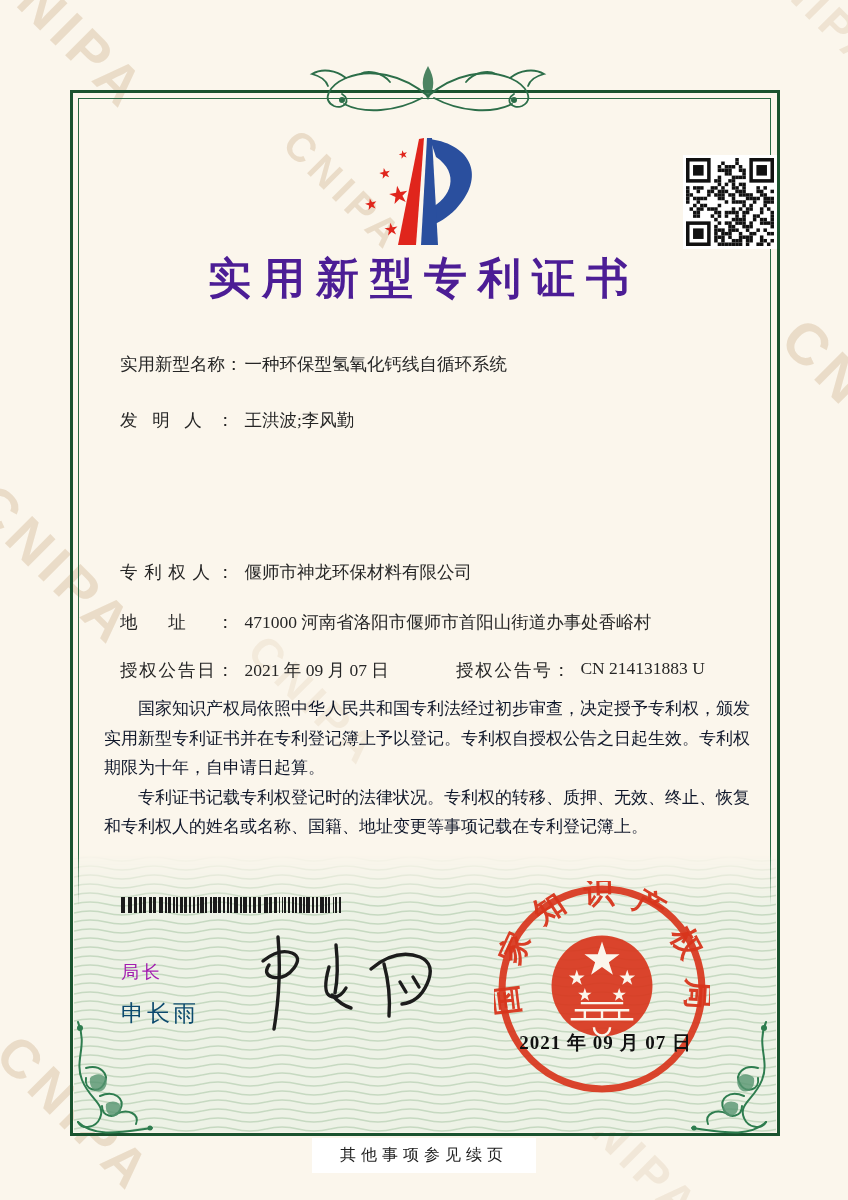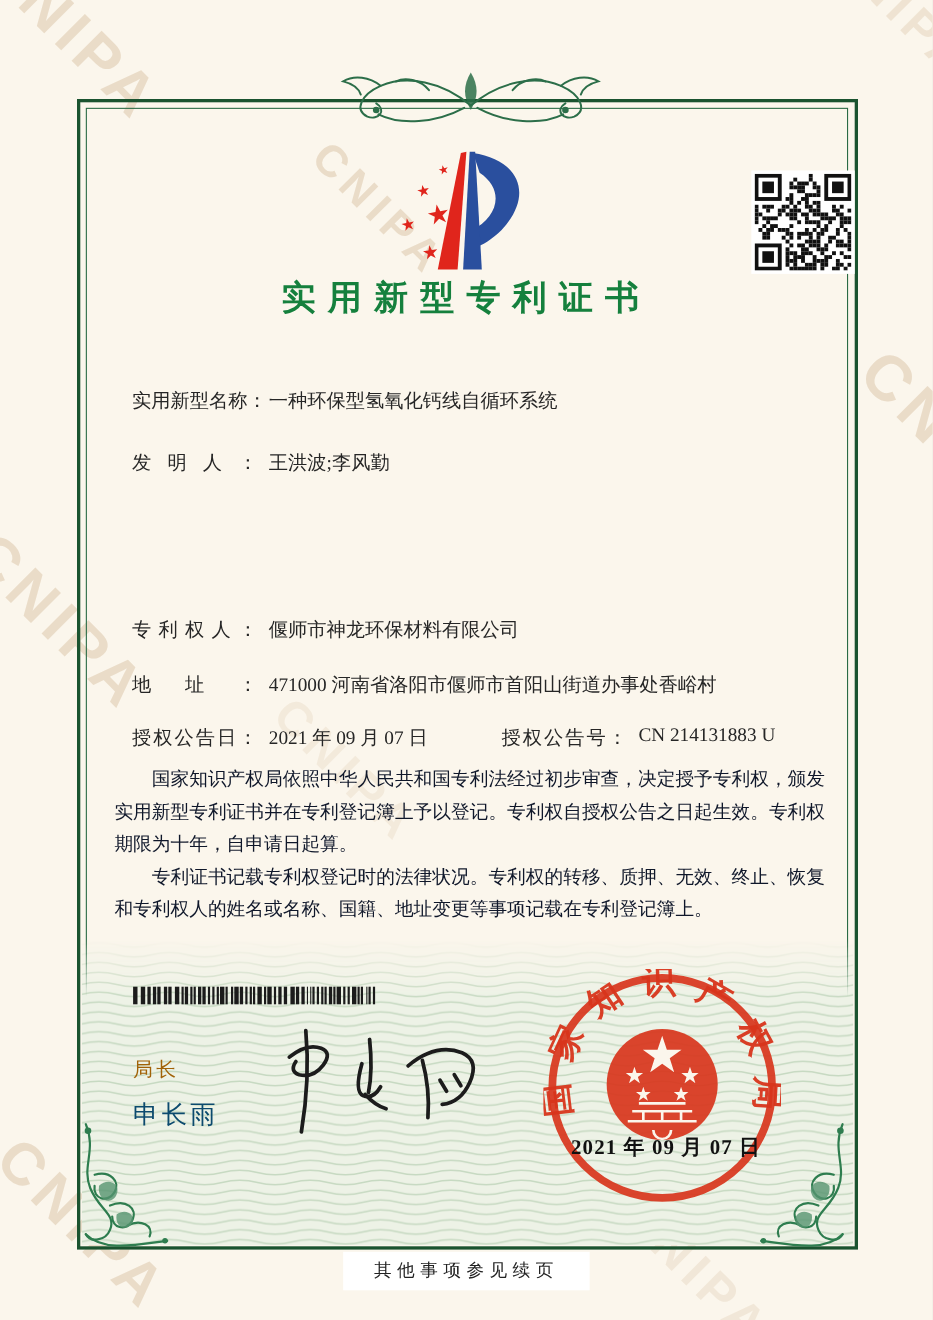--- a/index.html
+++ b/index.html
@@ -20,31 +20,31 @@
   .waves{
     position:absolute;left:74px;top:854px;width:702px;height:278px;overflow:hidden;
     -webkit-mask-image:linear-gradient(to bottom,transparent 0,#000 52px);
             mask-image:linear-gradient(to bottom,transparent 0,#000 52px);
   }
   .cert-no{position:absolute;left:105px;top:146px;font-size:17px;letter-spacing:2px;color:#333;}
   .logo{position:absolute;left:348px;top:133px;}
   .qr{position:absolute;left:683px;top:155px;width:88px;height:88px;background:#fff;padding:3px;}
   .title{
     position:absolute;left:0;width:848px;top:250px;text-align:center;
-    font-size:31px;font-weight:bold;letter-spacing:11px;color:#15803d;
+    font-size:43px;font-weight:bold;letter-spacing:11px;color:#4c1d95;
   }
   .field-row{position:absolute;left:120px;font-size:17.5px;white-space:nowrap;color:#262626;}
   .field-label{display:inline-block;width:114px;text-align:justify;text-align-last:justify;vertical-align:top;}
   .field-value{margin-left:6px;}
   .grant-col2{position:absolute;left:336px;top:0;}
   .body-text{position:absolute;left:104px;top:694px;width:646px;font-size:17px;line-height:1.74;text-align:justify;color:#0f172a;}
   .body-text p{margin:0;text-indent:2em;}
   .barcode{position:absolute;left:121px;top:897px;width:221px;height:16px;font-size:0;}
   .barcode span{display:inline-block;height:16px;}
-  .sig-title{position:absolute;left:121px;top:960px;font-size:18px;letter-spacing:3px;color:#a16207;}
+  .sig-title{position:absolute;left:121px;top:960px;font-size:18px;letter-spacing:3px;color:#a21caf;}
   .sig-name{position:absolute;left:121px;top:998px;font-size:23px;letter-spacing:3px;color:#0c4a6e;}
   .signature{position:absolute;left:243px;top:925px;}
   .seal{position:absolute;left:494px;top:881px;}
   .seal-date{
     position:absolute;left:498px;top:1030px;width:215px;text-align:center;
     font-size:19px;letter-spacing:1px;color:#111;font-weight:bold;
   }
   .page-footer{position:absolute;left:0;width:848px;top:1092px;text-align:center;font-size:15px;letter-spacing:3px;color:#333;}
   .note-wrap{position:absolute;left:0;width:848px;top:1138px;text-align:center;}
   .note{

